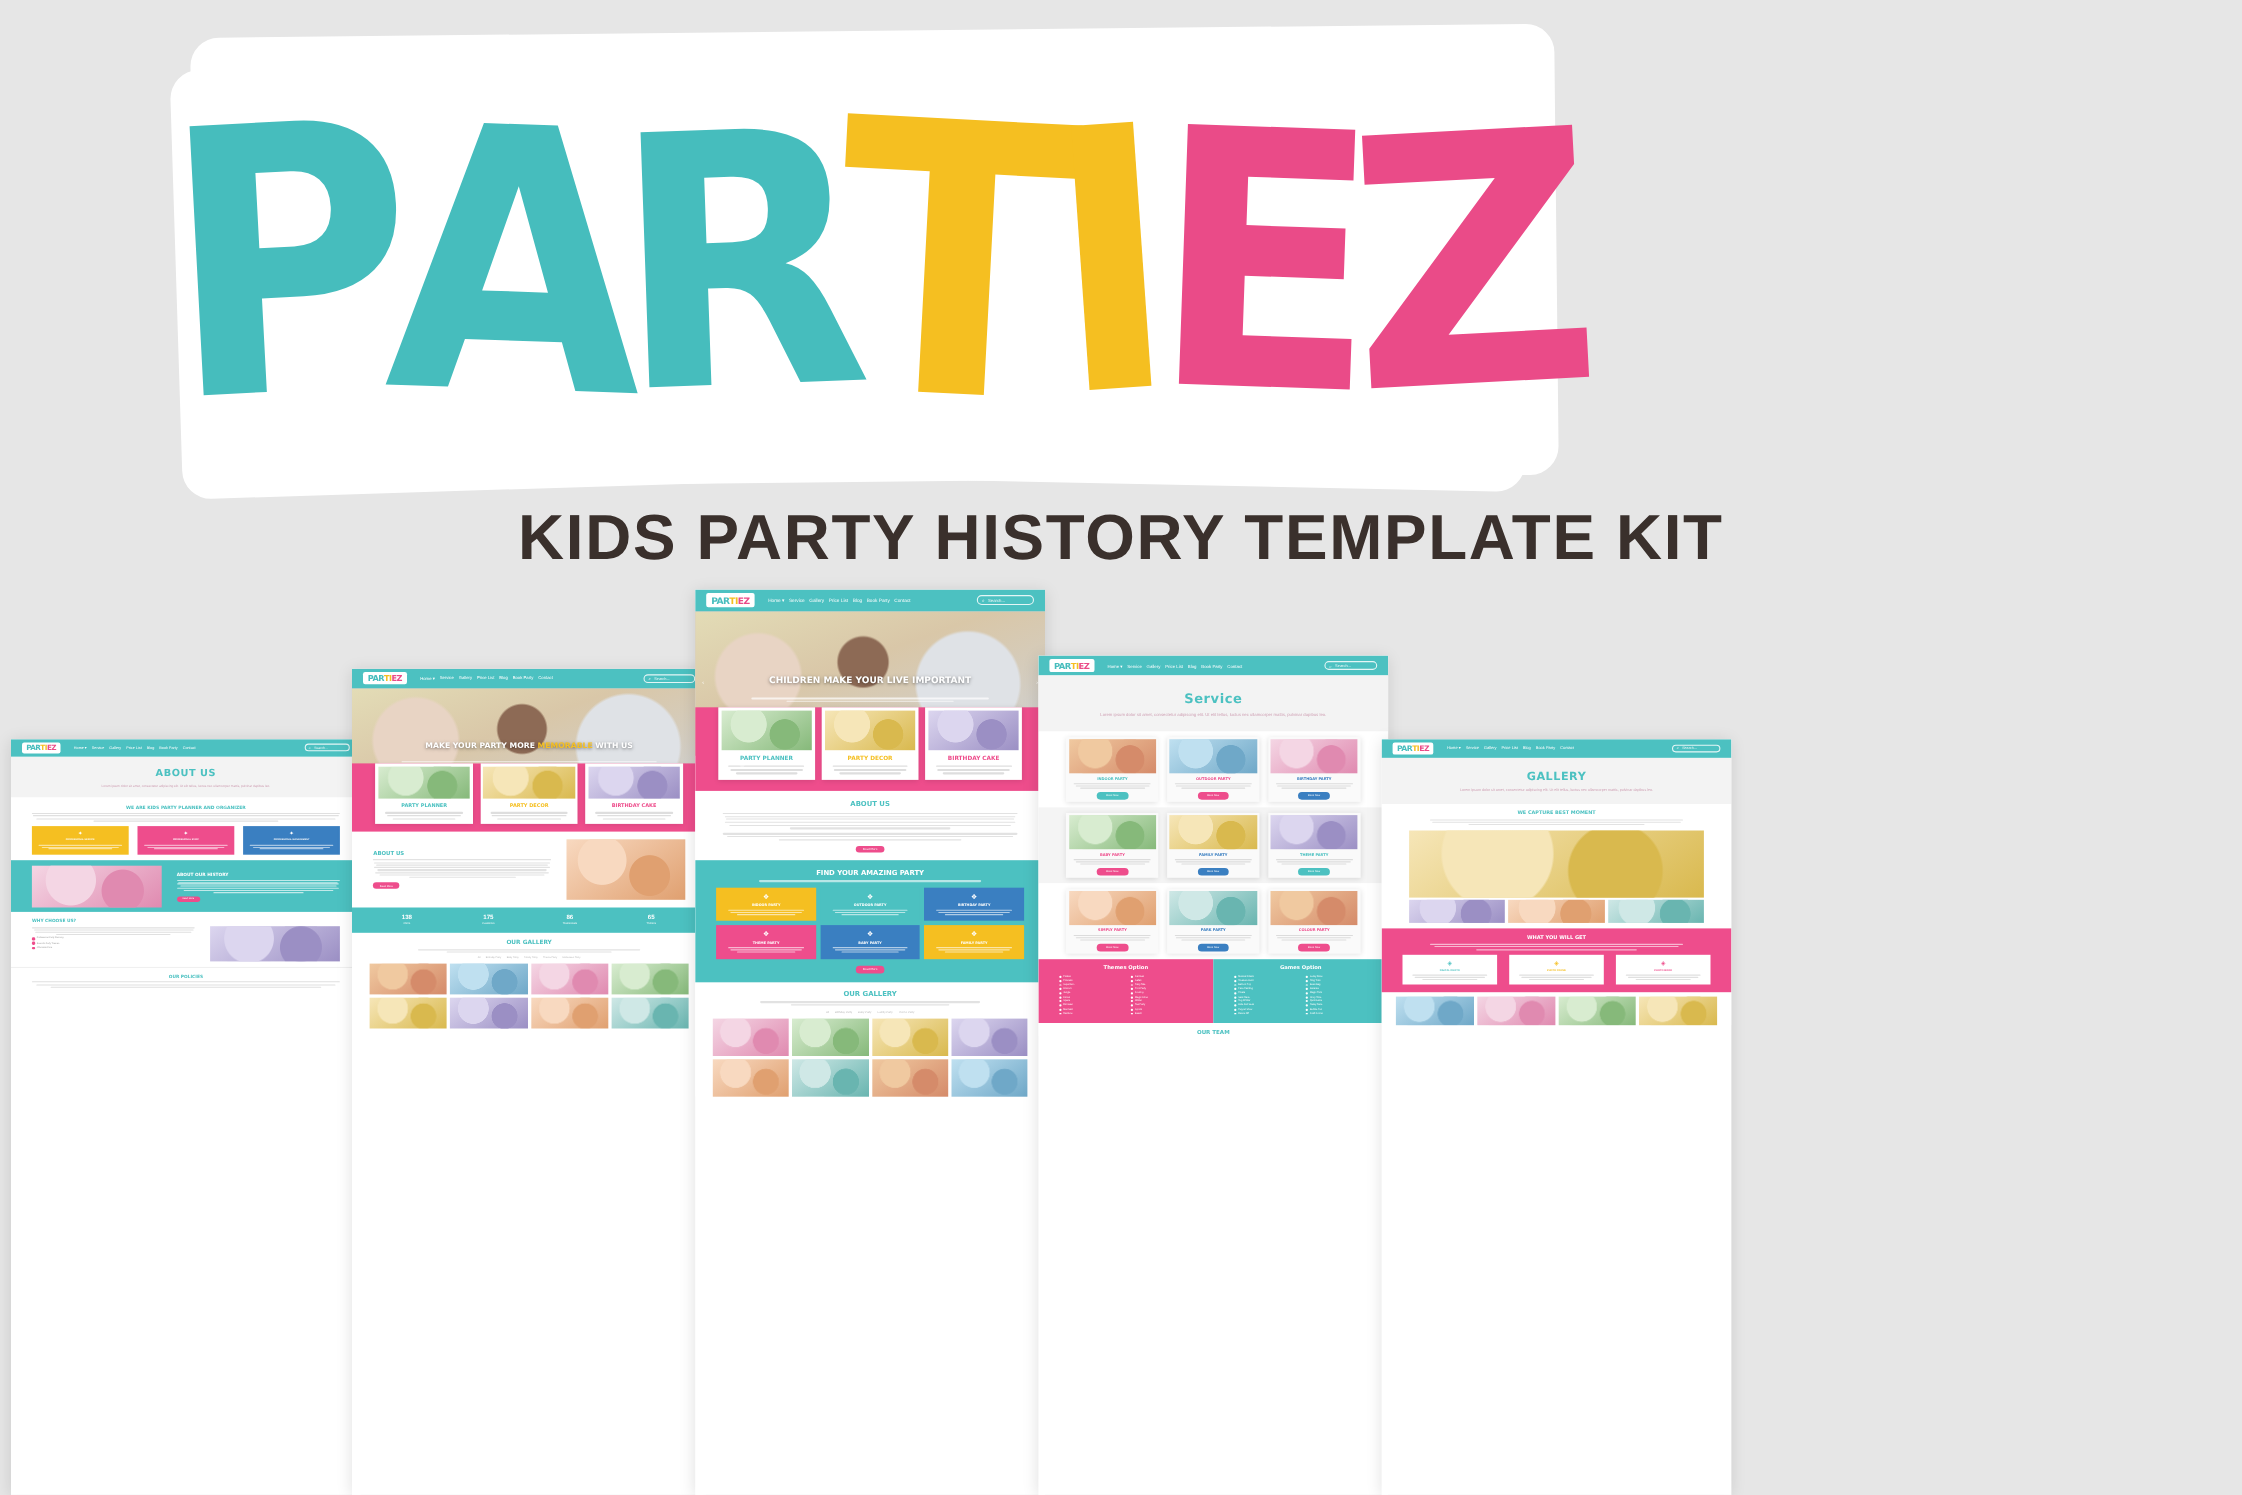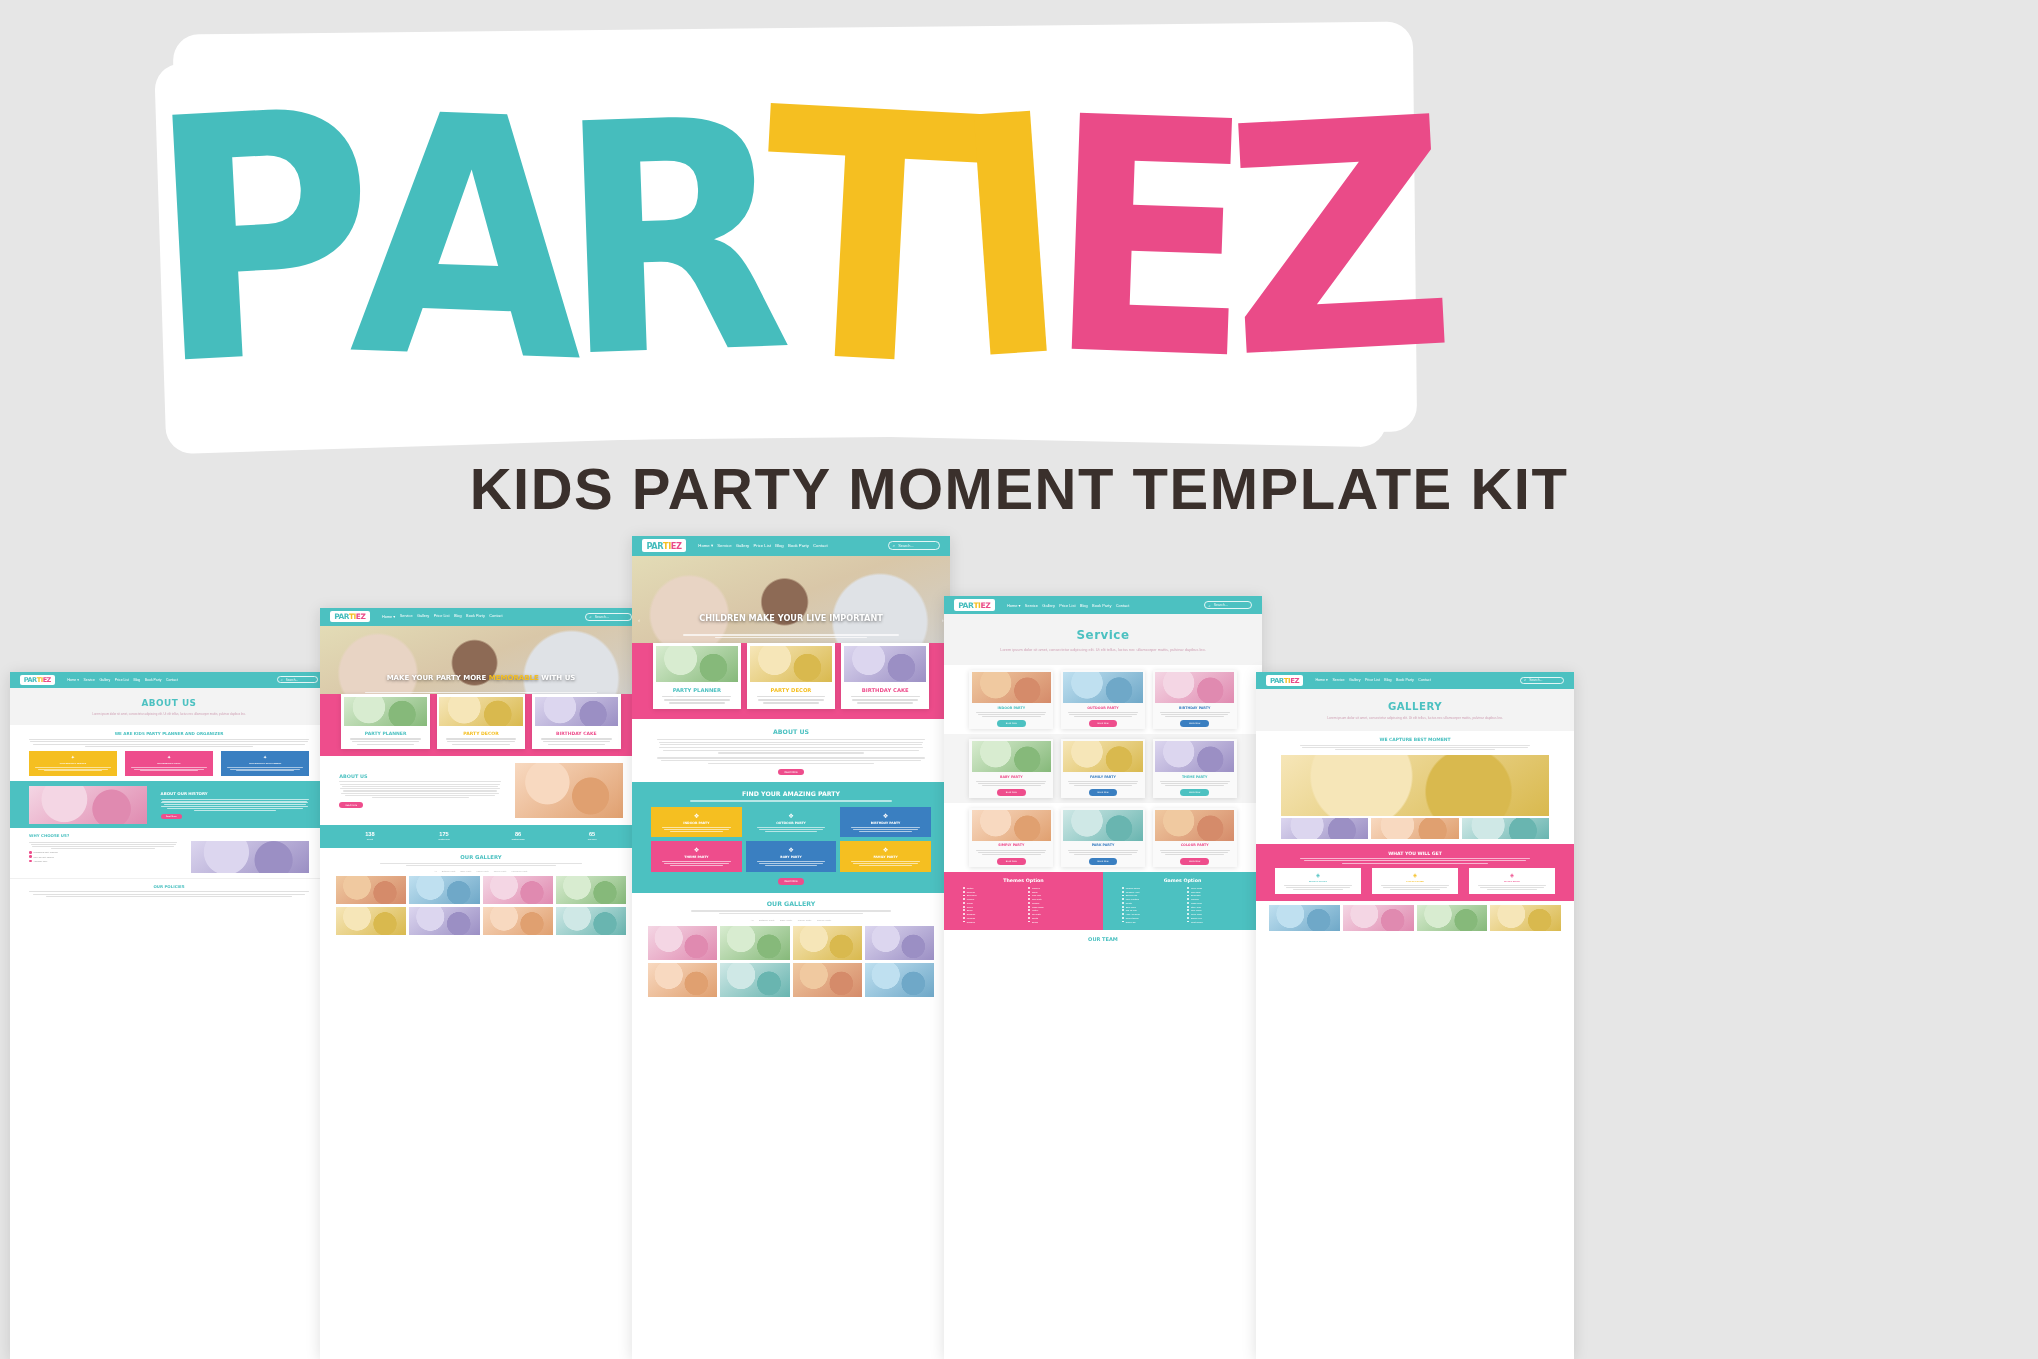--- a/index.html
+++ b/index.html
@@ -105,21 +105,21 @@
     <span class="logo-letter L-P">P</span>
     <span class="logo-letter L-A">A</span>
     <span class="logo-letter L-R">R</span>
     <span class="logo-letter L-T">T</span>
     <span class="logo-letter L-I">I</span>
     <span class="logo-letter L-E">E</span>
     <span class="logo-letter L-Z">Z</span>
   </div>
 </div>
 
-<div id="subtitle">KIDS PARTY MOMENT TEMPLATE KIT</div>
+<div id="subtitle">KIDS PARTY HISTORY TEMPLATE KIT</div>
 
 <div id="mockups">
     <div class="mock" style="left: 10px; top: 672px; width: 318px; height: 687px;">
       <div class="m-nav" style="height: 15.5px;">
         <div class="m-logo" style="width: 35.65px; height: 10.075px; font-size: 6.5875px;">
           <i class="c1">PAR</i>
           <i class="c2">TI</i>
           <i class="c3">EZ</i>
         </div>
         <div class="m-menu" style="font-size: 3.41px;">

